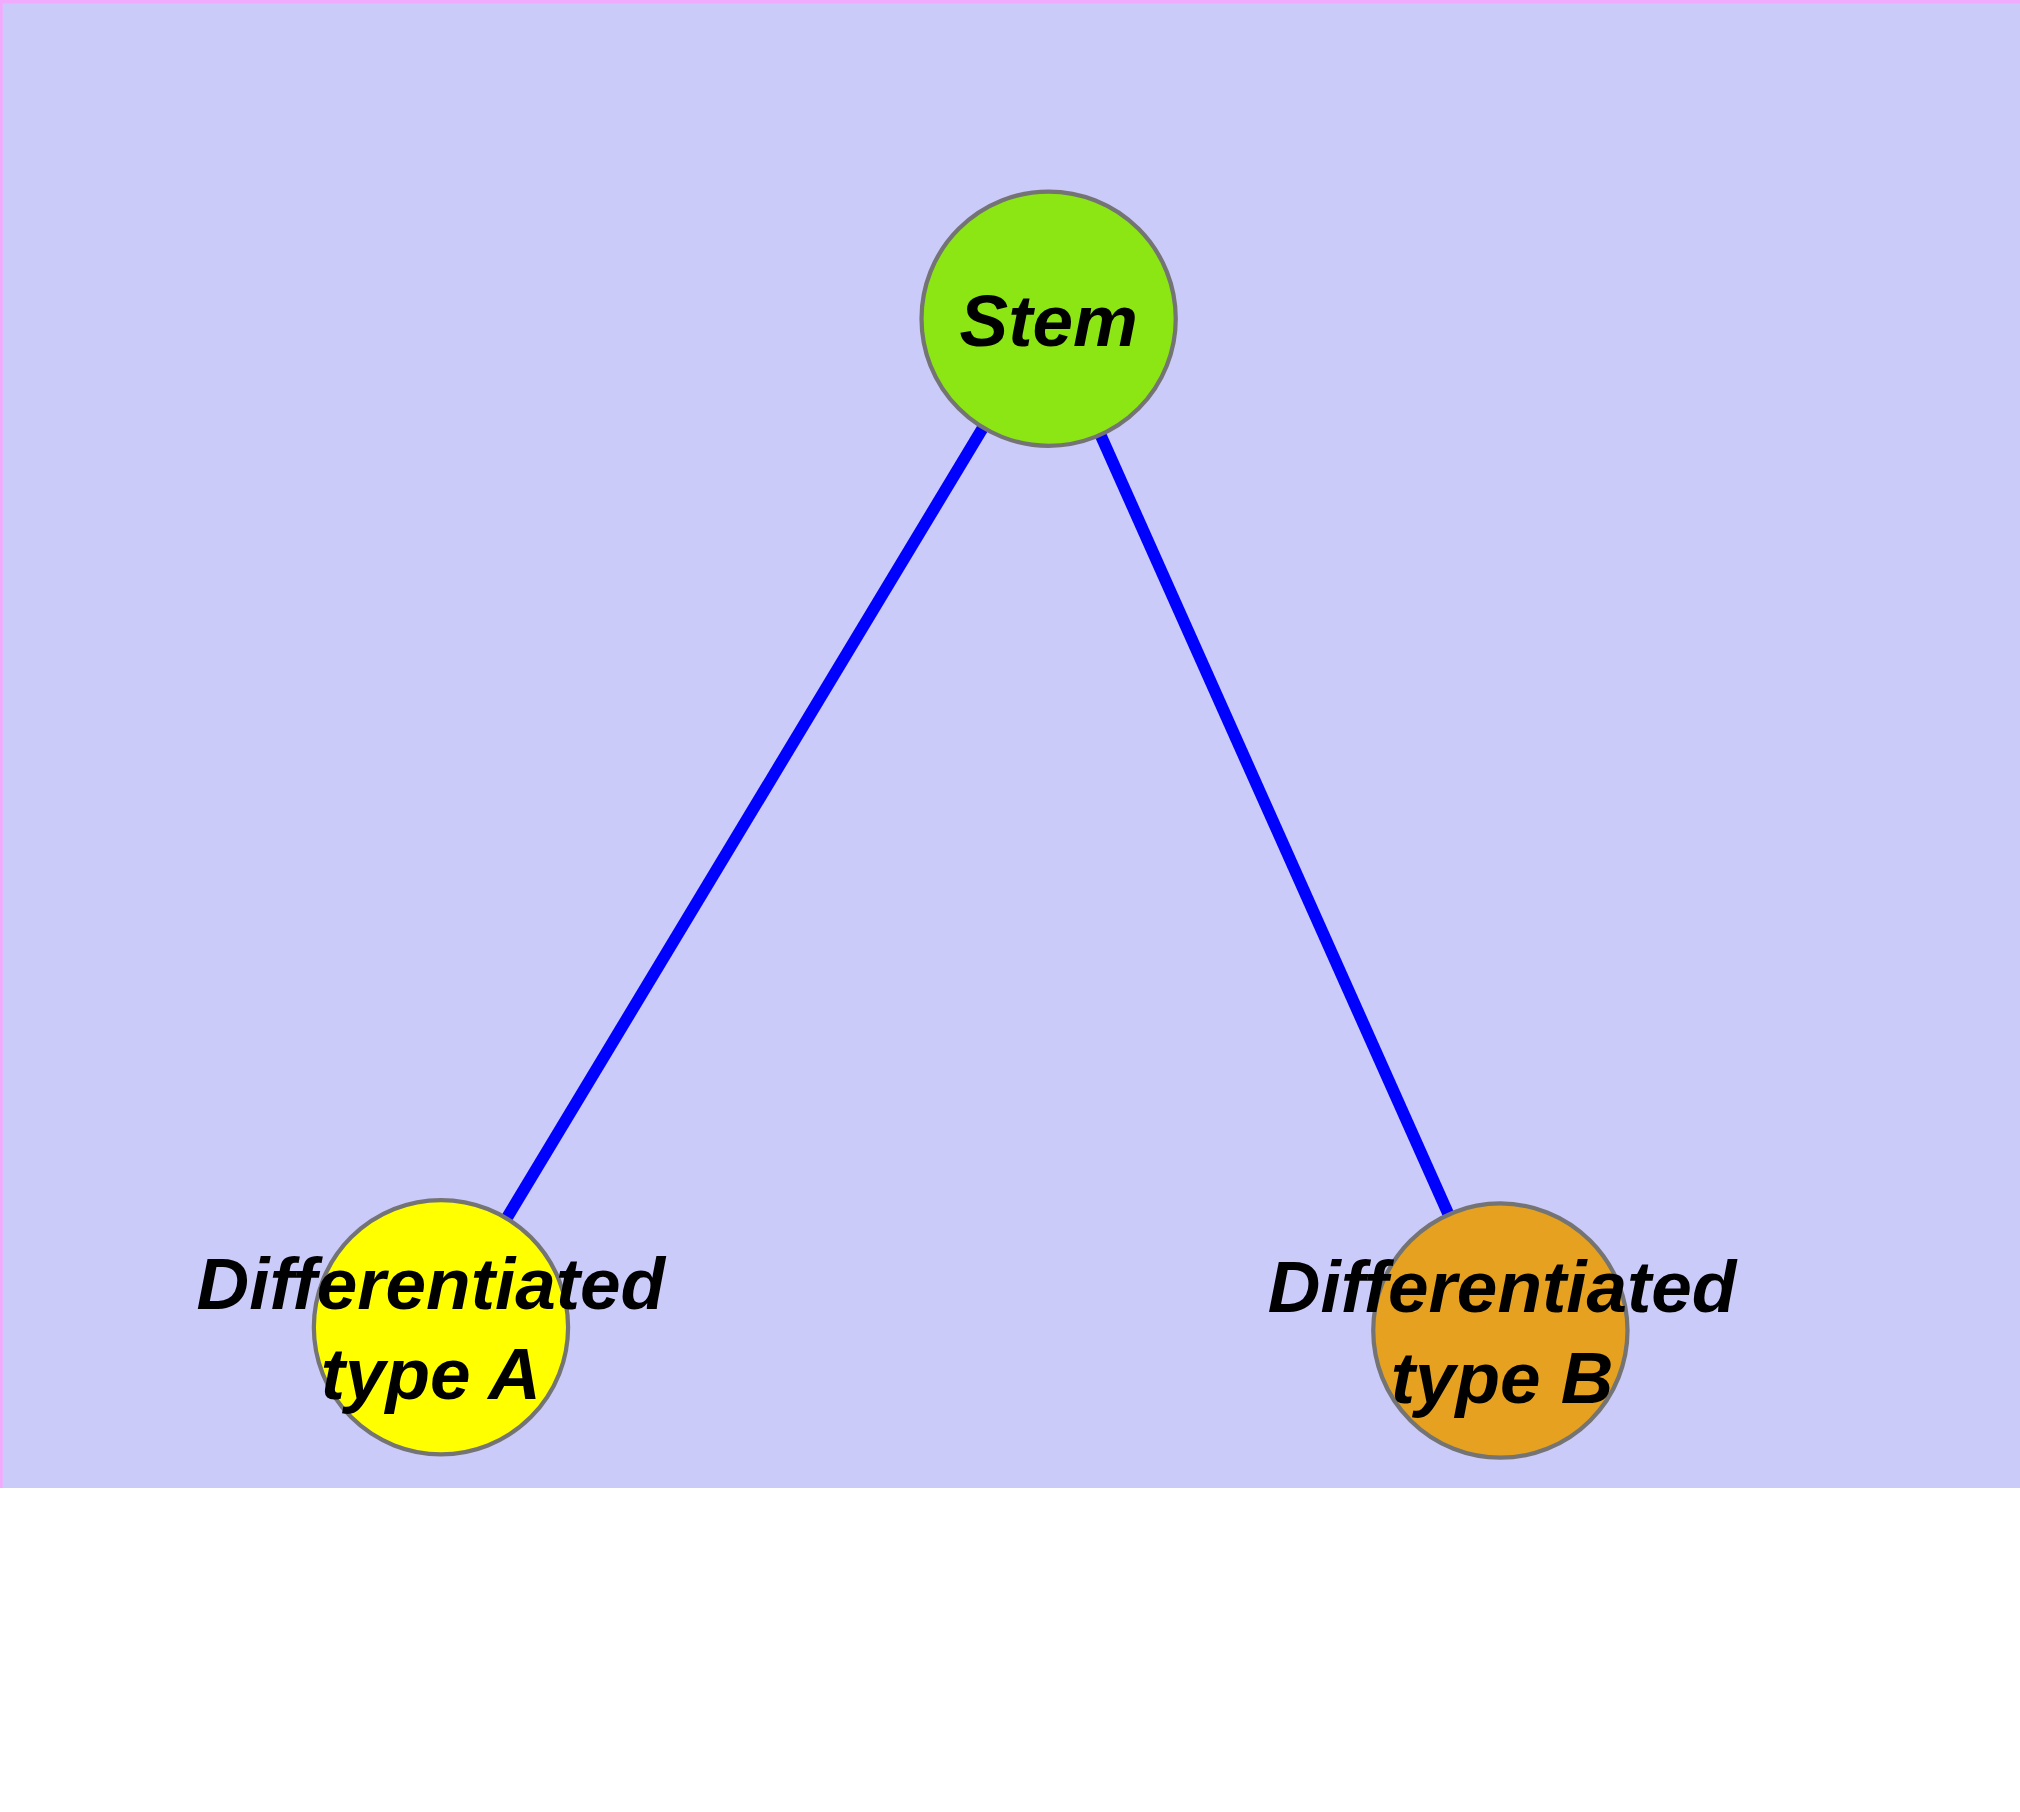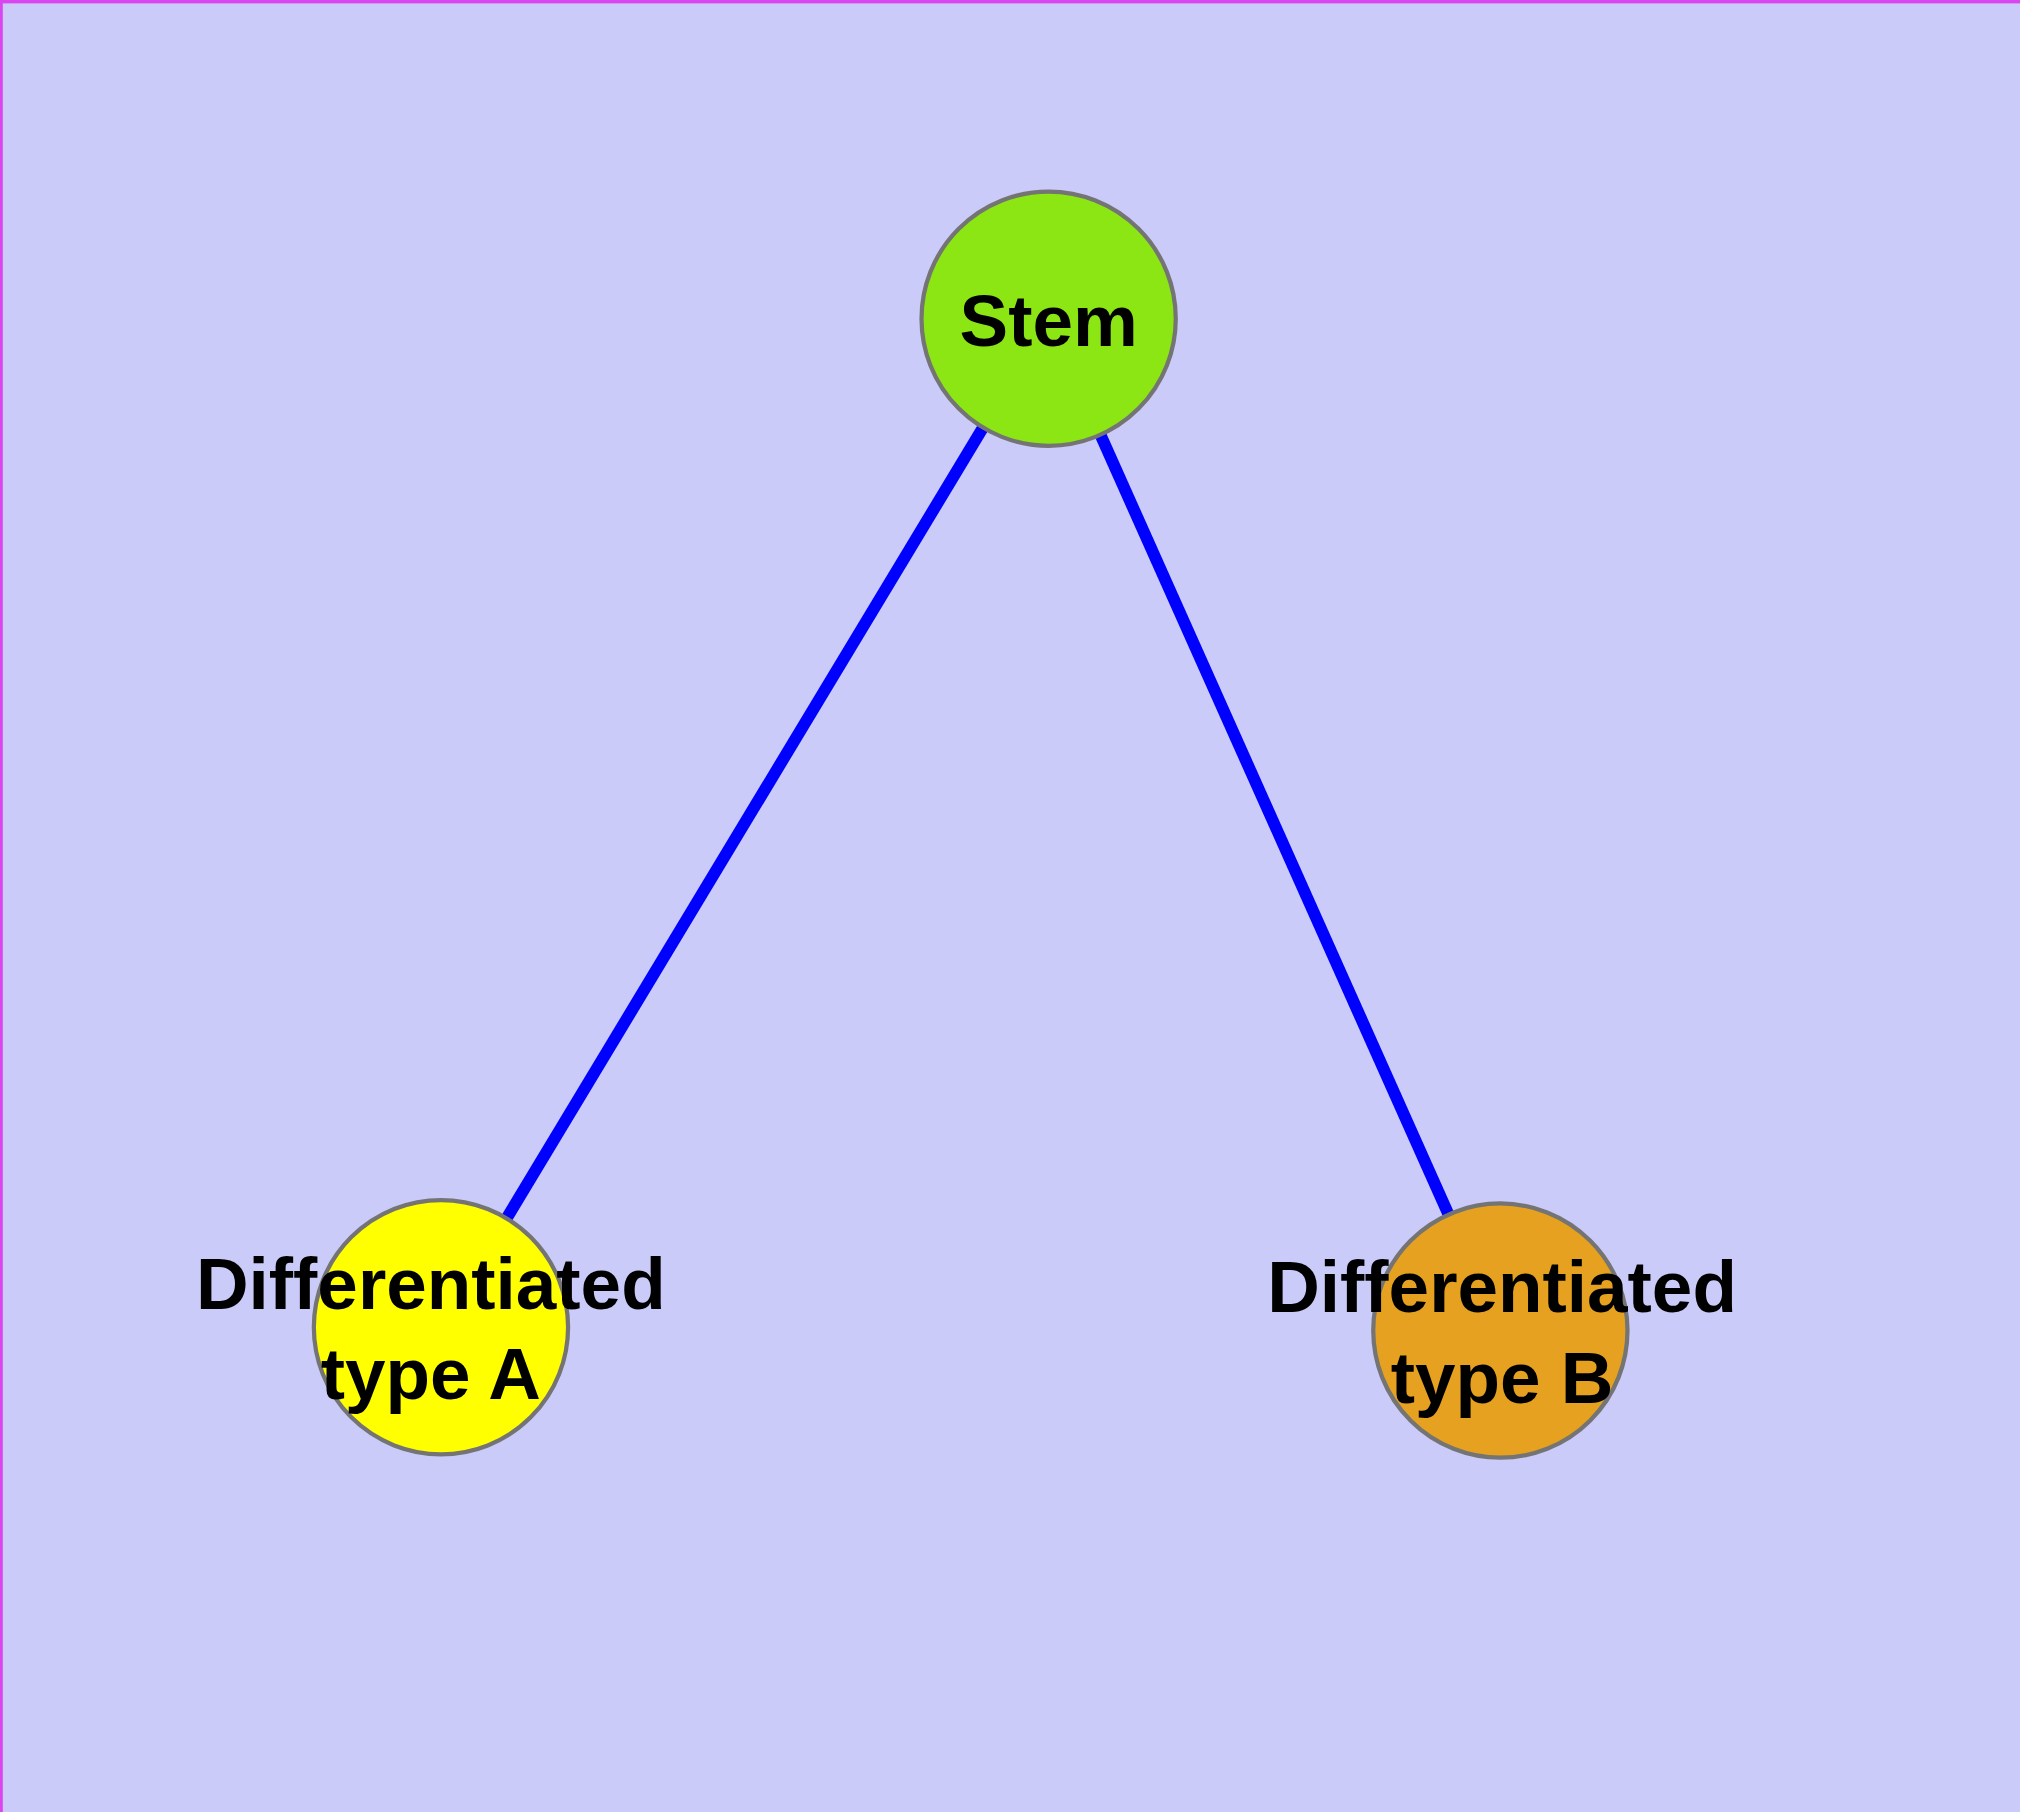--- a/index.html
+++ b/index.html
@@ -3,24 +3,25 @@
 <meta charset="utf-8">
 <style>
   html, body {
     margin: 0;
     padding: 0;
     background: #ffffff;
   }
   .canvas {
     position: relative;
     width: 2021px;
-    height: 1812px;
-    background: #d946ef;
+    height: 1488px;
+    background: #f0abfc;
     overflow: hidden;
     font-family: "Liberation Sans", sans-serif;
+    font-style: italic;
   }
   svg.diagram-svg {
     display: block;
     width: 2021px;
     height: 1812px;
   }
   .edge {
     stroke-width: 14;
     fill: none;
   }

